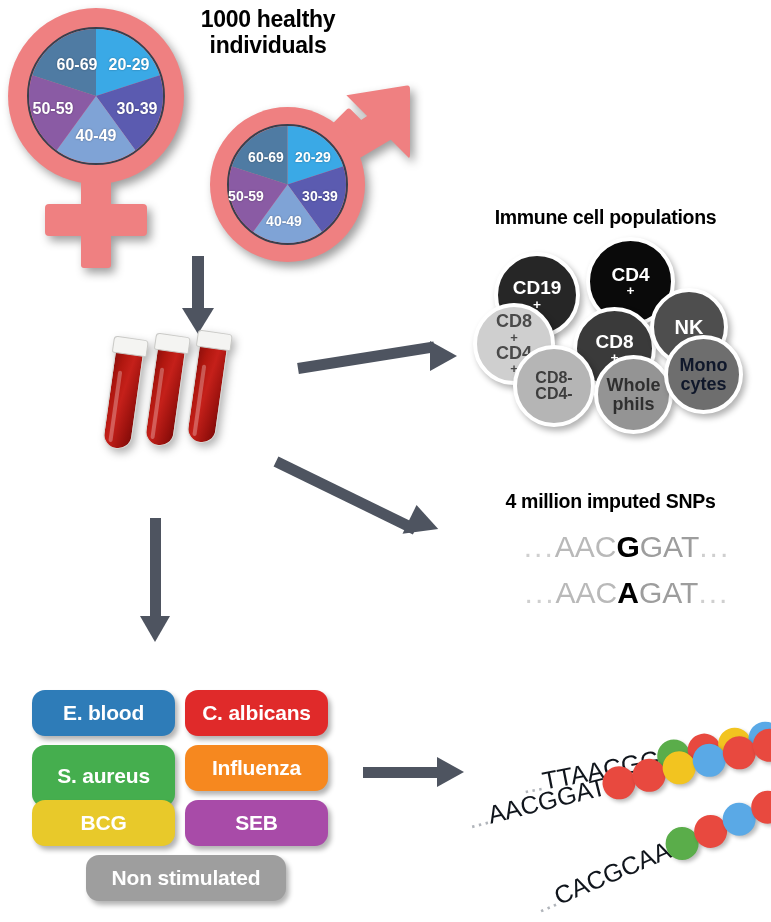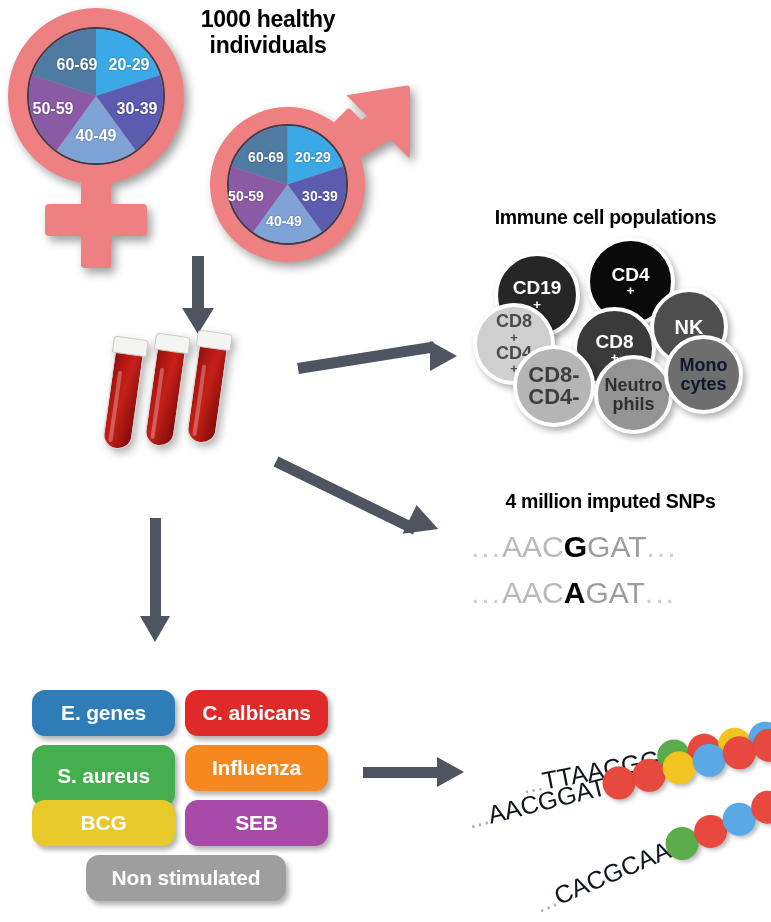--- a/index.html
+++ b/index.html
@@ -106,21 +106,21 @@
     border:4px solid #ffffff;
     display:flex; align-items:center; justify-content:center;
     text-align:center; font-weight:bold; line-height:1.02;
     box-shadow:3px 4px 6px rgba(0,0,0,0.30);
   }
   .cell span { display:block; }
   .sup { font-size:0.72em; vertical-align:super; }
 
   
   #snp-block { left:470px; top:530px; width:290px; height:90px; }
-  .snp-row { position:absolute; left:1px; width:290px; text-align:left;
+  .snp-row { position:absolute; left:12px; width:290px; text-align:center;
              font-family:"Liberation Sans", sans-serif; font-size:30px;
              white-space:nowrap; }
   .snp-dim { color:#b9b9b9; filter:blur(0.6px); }
   .snp-mid { color:#9d9d9d; }
   .snp-hl  { color:#000; font-weight:bold; }
   .snp-dots{ color:#cfcfcf; letter-spacing:2px; }
 
   
   .stim {
     position:absolute; border-radius:13px;
@@ -254,49 +254,49 @@
       <div class="cell" style="left: 573px; top: 307px; width: 83px; height: 83px; background: rgb(58, 58, 58); color: rgb(255, 255, 255); font-size: 19px; z-index: 13; pointer-events: auto;">
         <div>
           <span>CD8<span class="sup">+</span></span>
         </div>
       </div>
       <div class="cell" style="left: 650px; top: 288px; width: 78px; height: 78px; background: rgb(78, 78, 78); color: rgb(255, 255, 255); font-size: 20px; z-index: 14; pointer-events: auto;">
         <div>
           <span>NK</span>
         </div>
       </div>
-      <div class="cell" style="left: 513px; top: 345px; width: 82px; height: 82px; background: rgb(181, 181, 181); color: rgb(61, 61, 61); font-size: 22px; z-index: 15; pointer-events: auto;">
+      <div class="cell" style="left: 513px; top: 345px; width: 82px; height: 82px; background: rgb(181, 181, 181); color: rgb(61, 61, 61); font-size: 16px; z-index: 15; pointer-events: auto;">
         <div>
           <span>CD8-</span>
           <span>CD4-</span>
         </div>
       </div>
       <div class="cell" style="left: 594px; top: 355px; width: 79px; height: 79px; background: rgb(148, 148, 148); color: rgb(47, 47, 47); font-size: 18px; z-index: 16; pointer-events: auto;">
         <div>
-          <span>Neutro</span>
+          <span>Whole</span>
           <span>phils</span>
         </div>
       </div>
       <div class="cell" style="left: 664px; top: 335px; width: 79px; height: 79px; background: rgb(110, 110, 110); color: #0f172a; font-size: 18px; z-index: 17; pointer-events: auto;">
         <div>
           <span>Mono</span>
           <span>cytes</span>
         </div>
       </div>
     </div>
 
   <div class="abs heading" id="title-snps">4 million imputed SNPs</div>
   <div class="abs" id="snp-block">
       <div class="snp-row" style="top: 0px;"><span class="snp-dots">...</span><span class="snp-dim">AAC</span><span class="snp-hl">G</span><span class="snp-mid">GAT</span><span class="snp-dots">...</span></div>
       <div class="snp-row" style="top: 46px;"><span class="snp-dots">...</span><span class="snp-dim">AAC</span><span class="snp-hl">A</span><span class="snp-mid">GAT</span><span class="snp-dots">...</span></div>
     </div>
 
   <div class="abs" id="stimuli-panel" style="left:0;top:0;width:771px;height:922px;pointer-events:none;">
       <div class="stim" style="left: 32px; top: 690px; width: 143px; height: 46px; background: rgb(46, 124, 184); pointer-events: auto;">
-        <span>E. genes</span>
+        <span>E. blood</span>
       </div>
       <div class="stim" style="left: 185px; top: 690px; width: 143px; height: 46px; background: rgb(224, 42, 42); pointer-events: auto;">
         <span>C. albicans</span>
       </div>
       <div class="stim" style="left: 32px; top: 745px; width: 143px; height: 62px; background: rgb(69, 174, 78); pointer-events: auto;">
         <span>S. aureus</span>
       </div>
       <div class="stim" style="left: 185px; top: 745px; width: 143px; height: 46px; background: rgb(246, 136, 31); pointer-events: auto;">
         <span>Influenza</span>
       </div>

